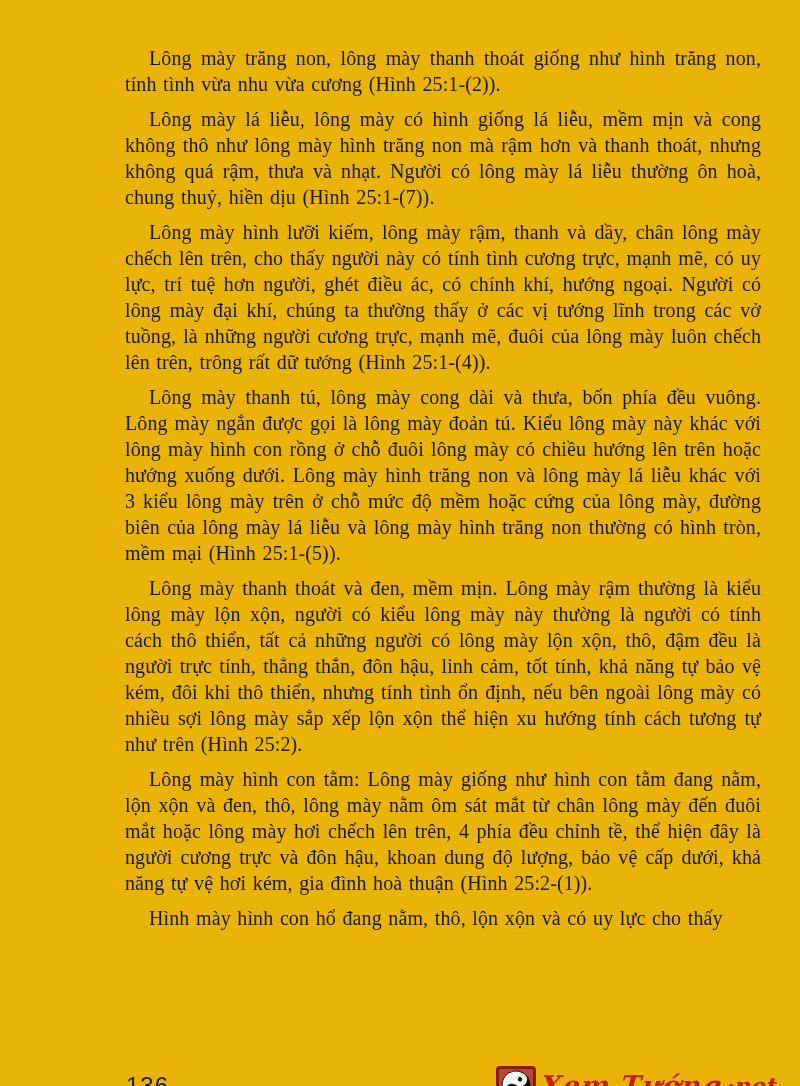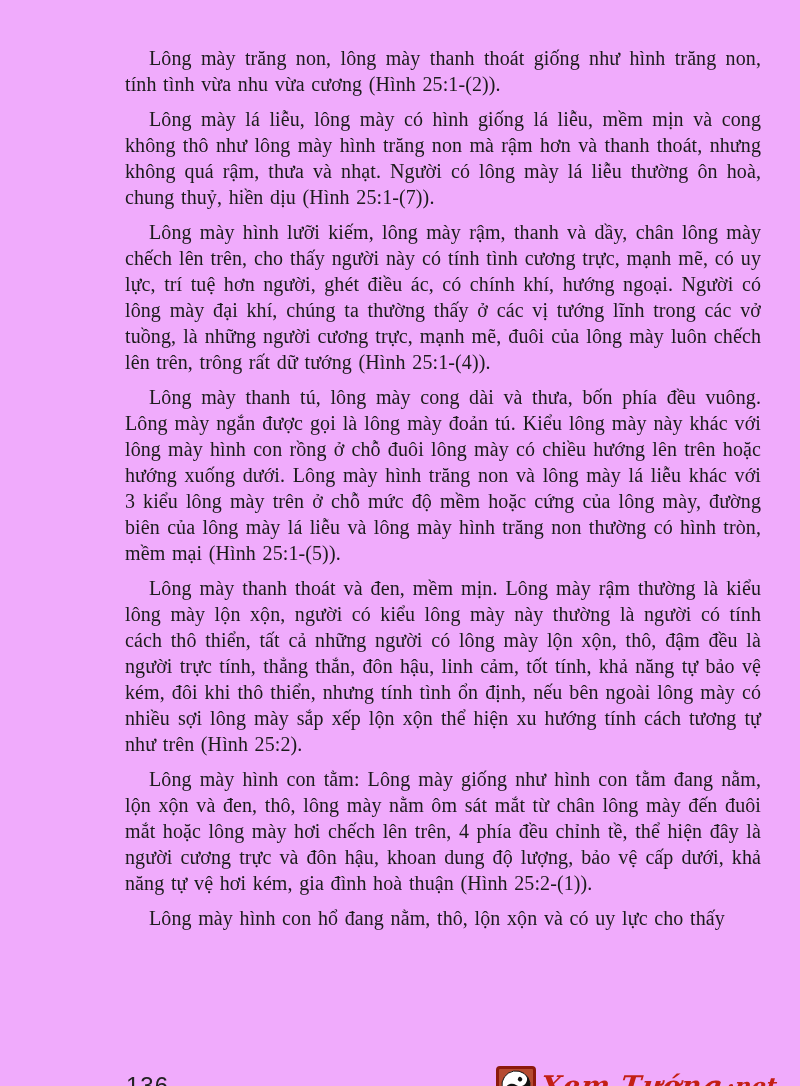--- a/index.html
+++ b/index.html
@@ -5,21 +5,21 @@
   html, body {
     margin: 0;
     padding: 0;
     background: #e8e8e8;
   }
   .page {
     position: relative;
     width: 800px;
     height: 1086px;
     margin: 0 auto;
-    background: #f0abfc;
+    background: #eab308;
     overflow: hidden;
     font-family: "Liberation Serif", "DejaVu Serif", serif;
     color: #1b1b1b;
   }
   .text-block {
     position: absolute;
     left: 125px;
     top: 45px;
     width: 636px;
   }
@@ -95,21 +95,21 @@
 
 <div class="page">
 
   <main class="text-block">
     <p>Lông mày trăng non, lông mày thanh thoát giống như hình trăng non, tính tình vừa nhu vừa cương (Hình 25:1-(2)).</p>
     <p>Lông mày lá liễu, lông mày có hình giống lá liễu, mềm mịn và cong không thô như lông mày hình trăng non mà rậm hơn và thanh thoát, nhưng không quá rậm, thưa và nhạt. Người có lông mày lá liễu thường ôn hoà, chung thuỷ, hiền dịu (Hình 25:1-(7)).</p>
     <p>Lông mày hình lưỡi kiếm, lông mày rậm, thanh và dầy, chân lông mày chếch lên trên, cho thấy người này có tính tình cương trực, mạnh mẽ, có uy lực, trí tuệ hơn người, ghét điều ác, có chính khí, hướng ngoại. Người có lông mày đại khí, chúng ta thường thấy ở các vị tướng lĩnh trong các vở tuồng, là những người cương trực, mạnh mẽ, đuôi của lông mày luôn chếch lên trên, trông rất dữ tướng (Hình 25:1-(4)).</p>
     <p>Lông mày thanh tú, lông mày cong dài và thưa, bốn phía đều vuông. Lông mày ngắn được gọi là lông mày đoản tú. Kiểu lông mày này khác với lông mày hình con rồng ở chỗ đuôi lông mày có chiều hướng lên trên hoặc hướng xuống dưới. Lông mày hình trăng non và lông mày lá liễu khác với 3 kiểu lông mày trên ở chỗ mức độ mềm hoặc cứng của lông mày, đường biên của lông mày lá liễu và lông mày hình trăng non thường có hình tròn, mềm mại (Hình 25:1-(5)).</p>
     <p>Lông mày thanh thoát và đen, mềm mịn. Lông mày rậm thường là kiểu lông mày lộn xộn, người có kiểu lông mày này thường là người có tính cách thô thiển, tất cả những người có lông mày lộn xộn, thô, đậm đều là người trực tính, thẳng thắn, đôn hậu, linh cảm, tốt tính, khả năng tự bảo vệ kém, đôi khi thô thiển, nhưng tính tình ổn định, nếu bên ngoài lông mày có nhiều sợi lông mày sắp xếp lộn xộn thể hiện xu hướng tính cách tương tự như trên (Hình 25:2).</p>
     <p>Lông mày hình con tằm: Lông mày giống như hình con tằm đang nằm, lộn xộn và đen, thô, lông mày nằm ôm sát mắt từ chân lông mày đến đuôi mắt hoặc lông mày hơi chếch lên trên, 4 phía đều chỉnh tề, thể hiện đây là người cương trực và đôn hậu, khoan dung độ lượng, bảo vệ cấp dưới, khả năng tự vệ hơi kém, gia đình hoà thuận (Hình 25:2-(1)).</p>
-    <p>Lông mày hình con hổ đang nằm, thô, lộn xộn và có uy lực cho thấy</p>
+    <p>Hình mày hình con hổ đang nằm, thô, lộn xộn và có uy lực cho thấy</p>
   </main>
 
   <footer class="page-footer">
     <span class="page-number">136</span>
 
     <div class="watermark">
       <span class="logo-box">
         <svg width="30" height="30" viewBox="0 0 100 100" aria-hidden="true">
           <g transform="rotate(35 50 50)">
             <circle cx="50" cy="50" r="47" fill="#ffffff" stroke="#111111" stroke-width="3"></circle>

